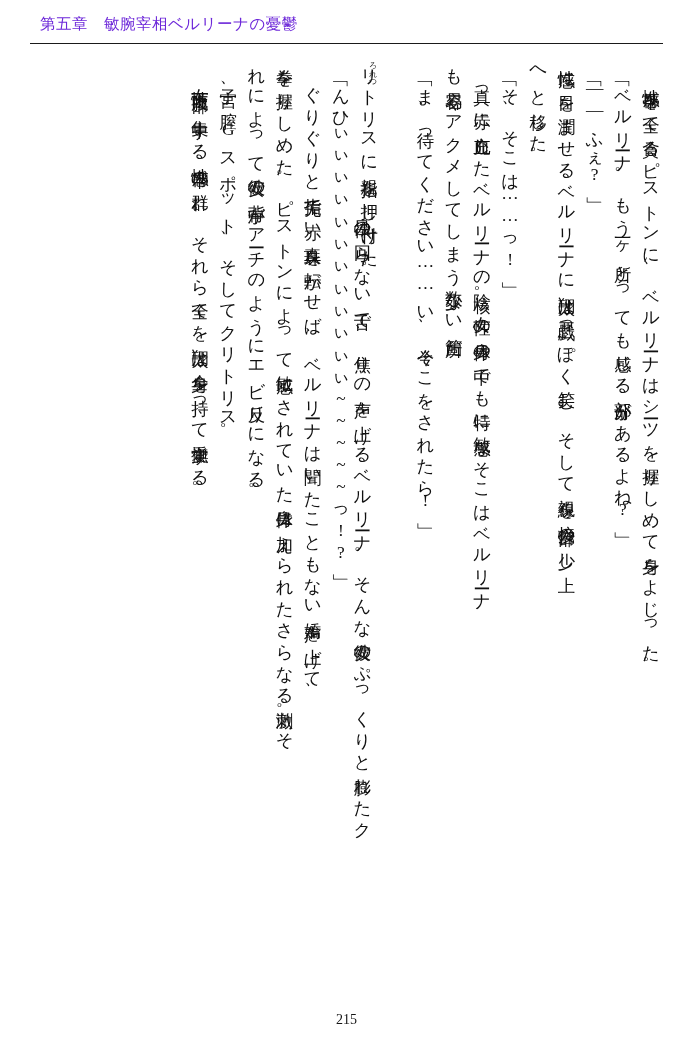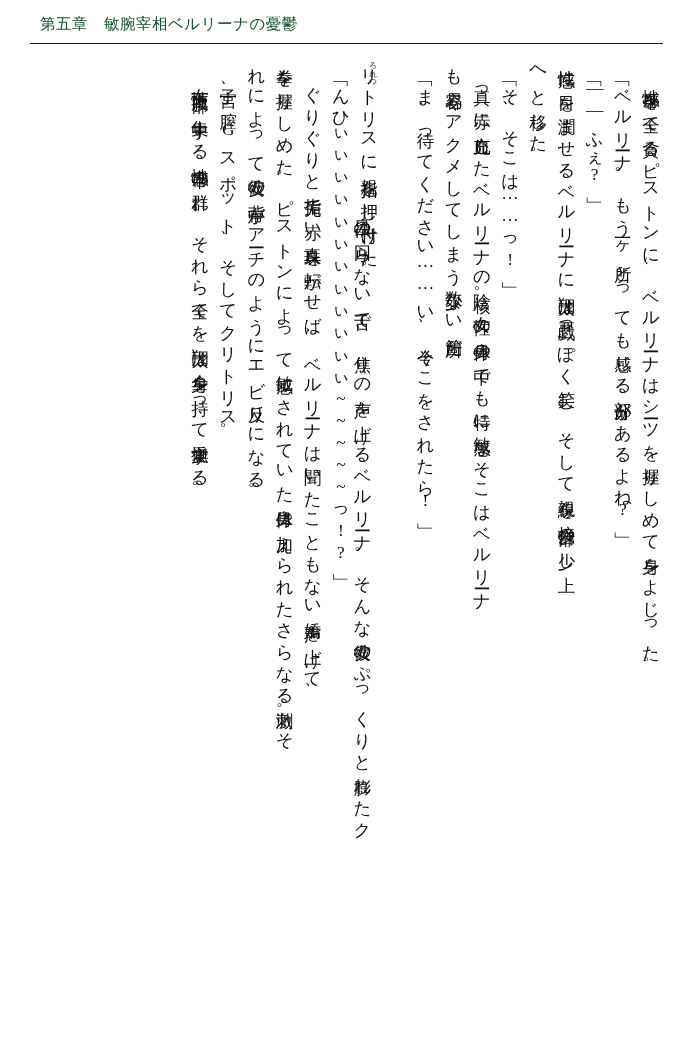--- a/index.html
+++ b/index.html
@@ -27,21 +27,21 @@
 
   
   .header {
     position: absolute;
     top: 14px;
     left: 40px;
     right: 40px;
     height: 28px;
     font-size: 15.5px;
     letter-spacing: 0.5px;
-    color: #14532d;
+    color: #6d28d9;
     white-space: nowrap;
   }
   .header .chapter-num {
     margin-right: 16px;
   }
   .header-rule {
     position: absolute;
     top: 43px;
     left: 30px;
     right: 30px;
@@ -135,13 +135,14 @@
     </div>
     <div class="col">リトリスに親指を押し付けた。</div>
     <div class="col indent">「んひぃぃぃぃぃぃぃぃぃぃぃぃ~~~~~っ!?」</div>
     <div class="col indent">ぐりぐりと指先で赤い真珠を転がせば、ベルリーナは聞いたこともない嬌声を上げて、</div>
     <div class="col">拳を握りしめた。ピストンによって敏感にされていた身体に加えられたさらなる刺激。そ</div>
     <div class="col">れによって彼女の背中がアーチのようにエビ反りになる。</div>
     <div class="col indent">子宮、膣、Gスポット、そしてクリトリス。</div>
     <div class="col indent">女性下腹部に集中する性感帯の群れ。それら全てを翔太は全身を持って愛撫する。</div>
   </div>
 
+  <div class="page-number">215</div>
 </div>
 
 </body></html>

